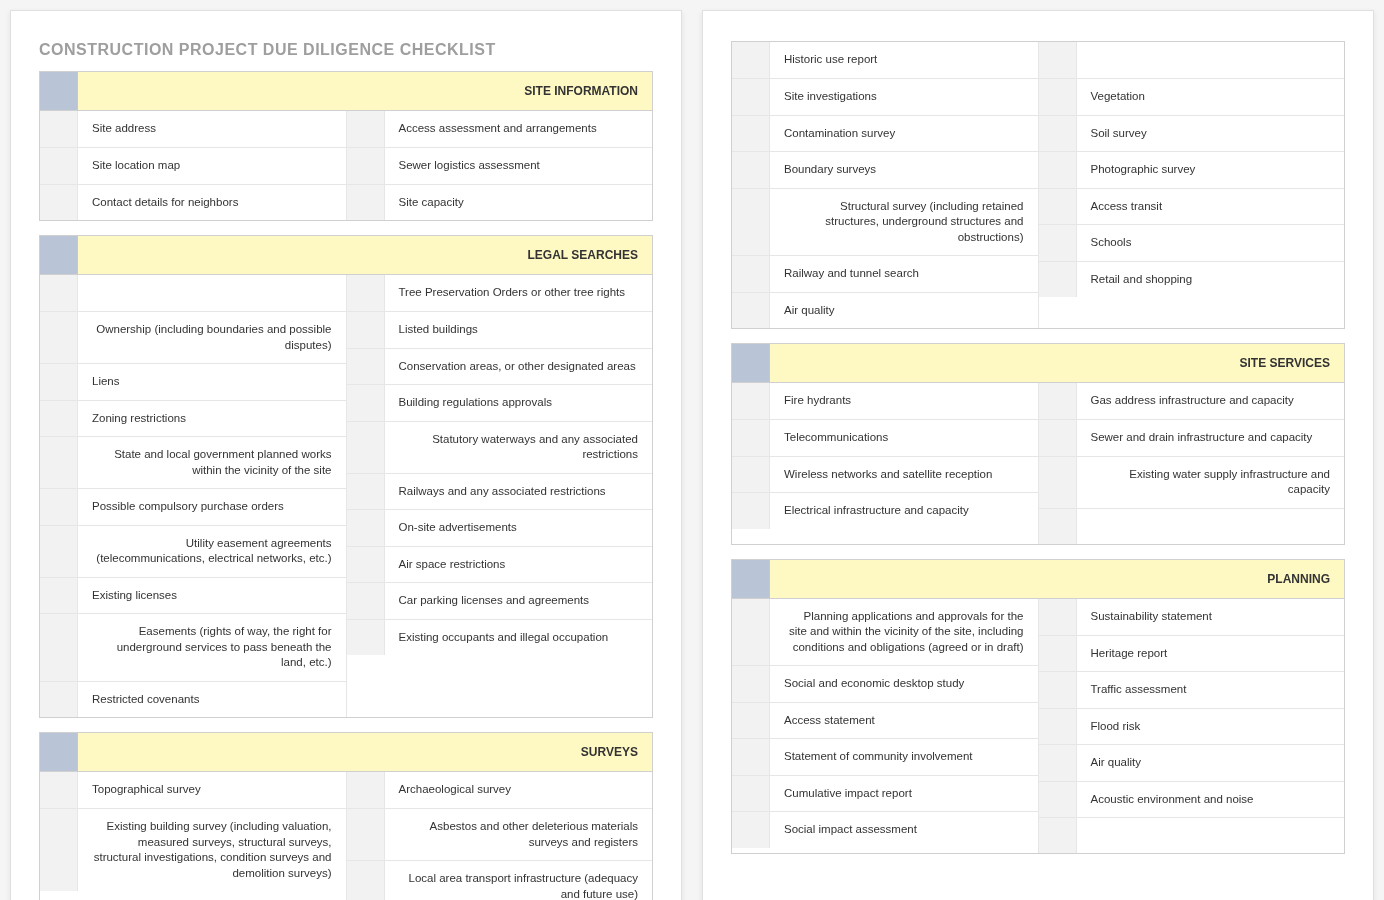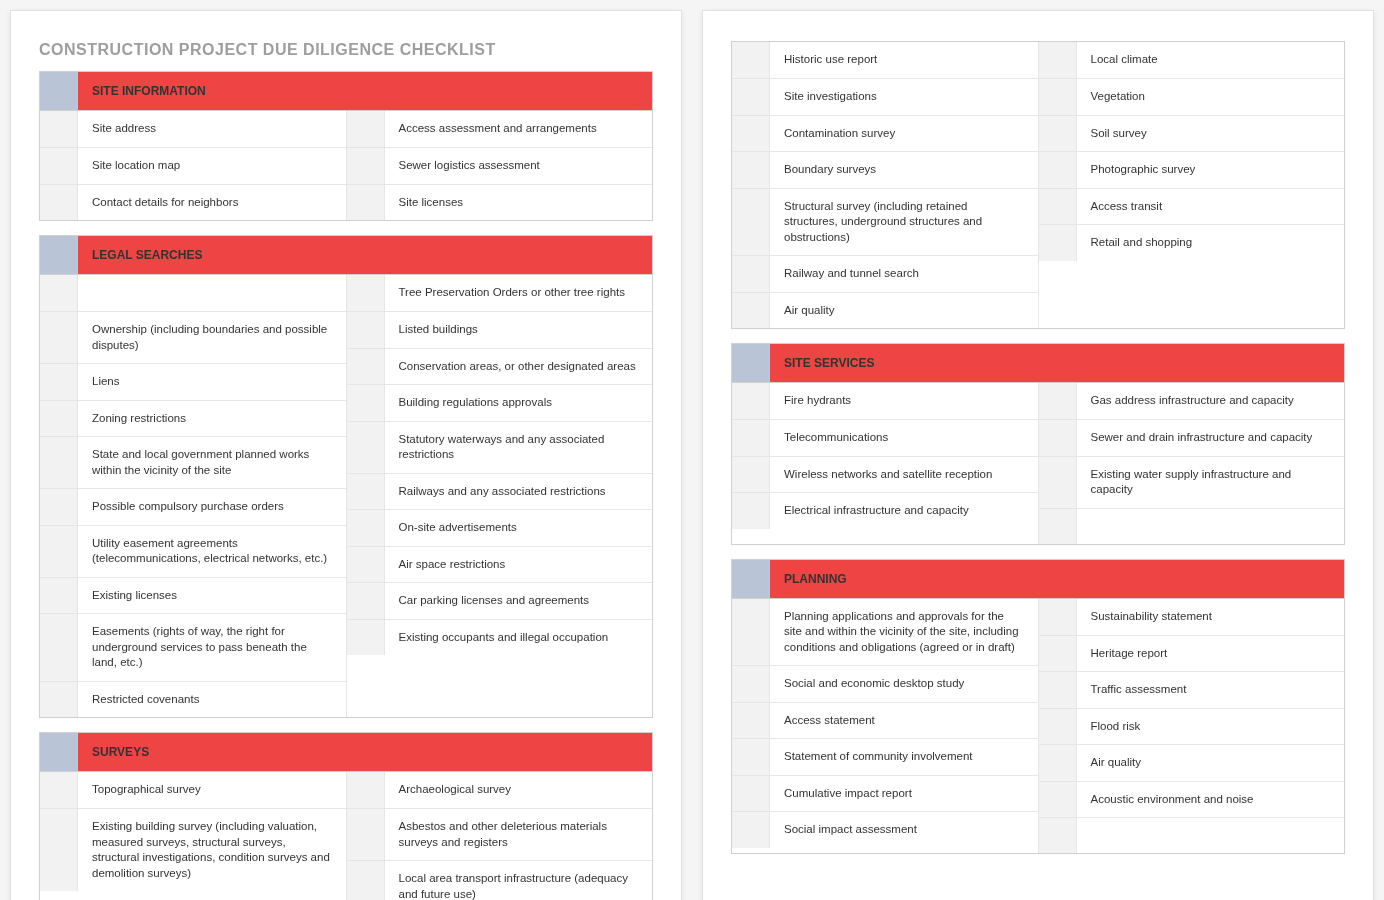--- a/index.html
+++ b/index.html
@@ -1,23 +1,23 @@
 <!DOCTYPE html>
 <html><head>
 <meta charset="utf-8">
 <style>
 * { box-sizing: border-box; margin: 0; padding: 0; }
 body { font-family: "Century Gothic", "Futura", "Trebuchet MS", sans-serif; background: #f5f5f5; color: #333; font-size: 12px; }
 .page-wrap { display: flex; gap: 20px; padding: 10px; }
 .page { background: #fff; border: 1px solid #e0e0e0; box-shadow: 0 2px 6px rgba(0,0,0,0.08); padding: 30px 28px 16px 28px; flex: 1; }
 .title { font-size: 16px; font-weight: bold; color: #9e9e9e; letter-spacing: 0.5px; margin-bottom: 12px; }
-.section { border: 1px solid #d0d0d0; margin-bottom: 14px; }
+.section { border: 1px solid #d0d0d0; margin-bottom: 14px; text-align: right; }
 .section-header { display: flex; border-bottom: 1px solid #d0d0d0; }
 .hdr-chk { width: 38px; background: #b9c5d6; border-right: 1px solid #c0c8d4; }
-.hdr-lbl { flex: 1; background: #ef4444; padding: 12px 14px; font-weight: bold; font-size: 12px; color: #333; }
+.hdr-lbl { flex: 1; background: #fef9c3; padding: 12px 14px; font-weight: bold; font-size: 12px; color: #333; }
 .rows { display: flex; }
 .col { flex: 1; }
 .col + .col { border-left: 1px solid #e6e6e6; }
 .row { display: flex; align-items: stretch; border-top: 1px solid #e6e6e6; min-height: 36px; }
 .rows .col .row:first-child { border-top: none; }
 .chk { width: 38px; background: #f2f2f2; border-right: 1px solid #e6e6e6; flex-shrink: 0; }
 .lbl { flex: 1; padding: 10px 14px 10px 14px; color: #333; font-size: 11.5px; line-height: 1.35; display: flex; align-items: center; }
 
 .section.no-header .rows .col .row:first-child { border-top: none; }
 </style>
@@ -52,21 +52,21 @@
               <div class="row">
                 <div class="chk"></div>
                 <div class="lbl">Access assessment and arrangements</div>
               </div>
               <div class="row">
                 <div class="chk"></div>
                 <div class="lbl">Sewer logistics assessment</div>
               </div>
               <div class="row">
                 <div class="chk"></div>
-                <div class="lbl">Site licenses</div>
+                <div class="lbl">Site capacity</div>
               </div>
             </div>
           </div>
         </div>
         <div class="section">
           <div class="section-header">
             <div class="hdr-chk"></div>
             <div class="hdr-lbl">LEGAL SEARCHES</div>
           </div>
           <div class="rows">
@@ -219,37 +219,40 @@
                 <div class="lbl">Railway and tunnel search</div>
               </div>
               <div class="row">
                 <div class="chk"></div>
                 <div class="lbl">Air quality</div>
               </div>
             </div>
             <div class="col">
               <div class="row">
                 <div class="chk"></div>
-                <div class="lbl">Local climate</div>
               </div>
               <div class="row">
                 <div class="chk"></div>
                 <div class="lbl">Vegetation</div>
               </div>
               <div class="row">
                 <div class="chk"></div>
                 <div class="lbl">Soil survey</div>
               </div>
               <div class="row">
                 <div class="chk"></div>
                 <div class="lbl">Photographic survey</div>
               </div>
               <div class="row">
                 <div class="chk"></div>
                 <div class="lbl">Access transit</div>
+              </div>
+              <div class="row">
+                <div class="chk"></div>
+                <div class="lbl">Schools</div>
               </div>
               <div class="row">
                 <div class="chk"></div>
                 <div class="lbl">Retail and shopping</div>
               </div>
             </div>
           </div>
         </div>
         <div class="section">
           <div class="section-header">

